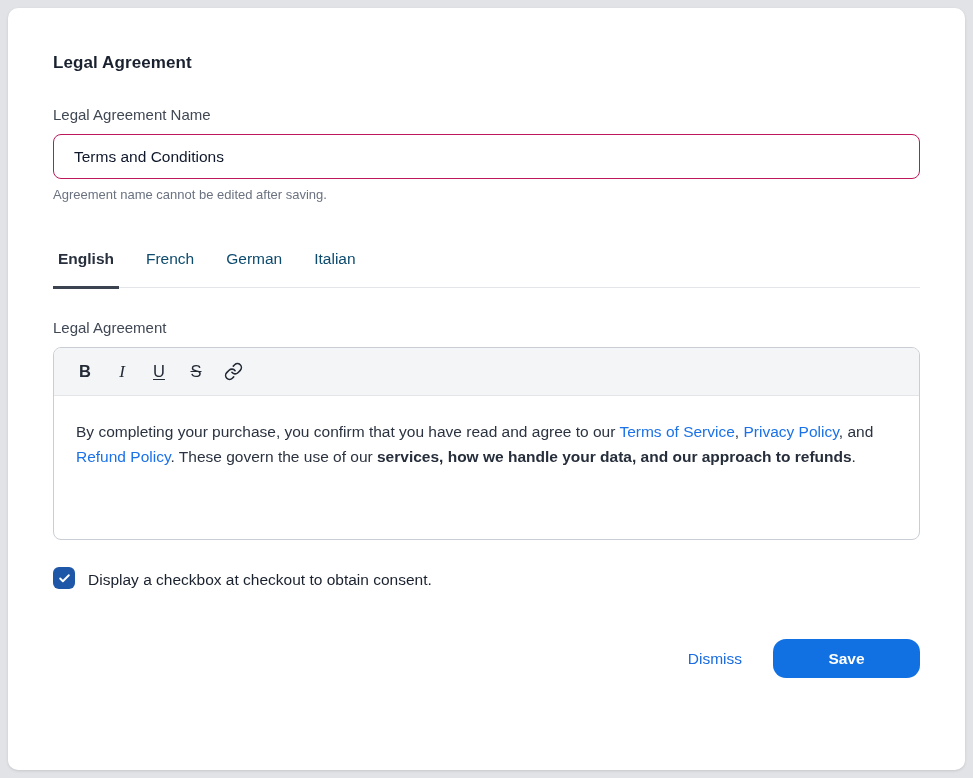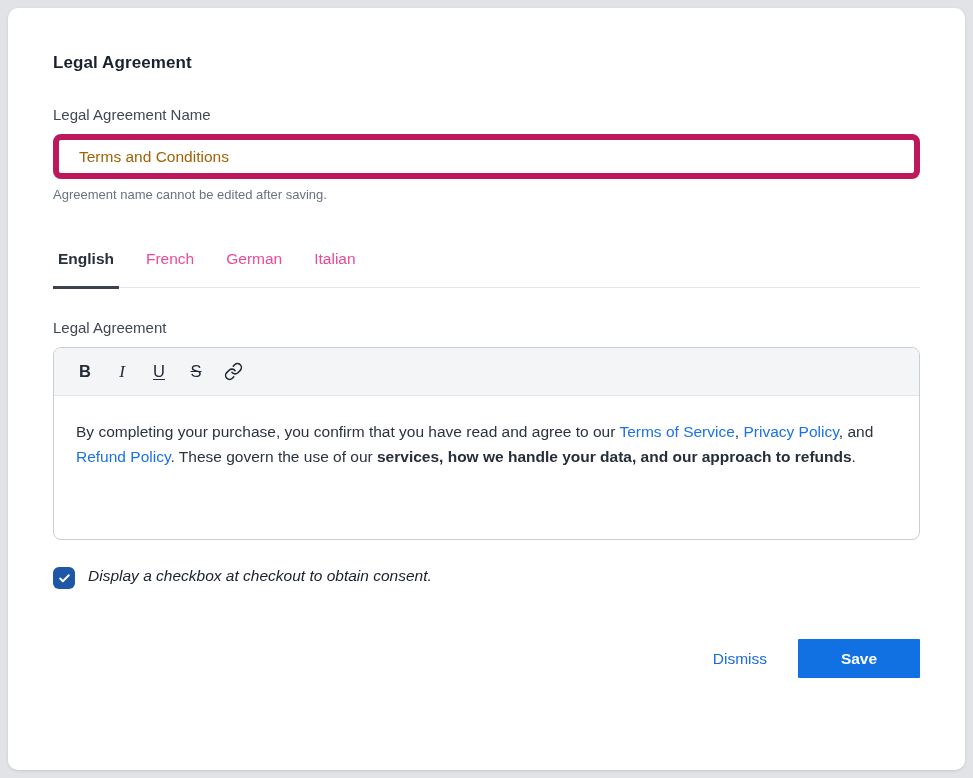--- a/index.html
+++ b/index.html
@@ -29,44 +29,44 @@
     display: block;
     font-size: 15px;
     line-height: 18px;
     color: #404854;
   }
   .name-section { margin-top: 32px; }
   .text-input {
     margin-top: 10px;
     width: 100%;
     height: 45px;
-    border: 6px solid #be185d;
+    border: 1px solid #be185d;
     border-radius: 8px;
     padding: 0 20px;
     font-family: "Liberation Sans", "DejaVu Sans", sans-serif;
     font-size: 15.5px;
-    color: #a16207;
+    color: #0f172a;
     background: #ffffff;
     outline: none;
   }
   .helper-text {
     margin-top: 8px;
     font-size: 13px;
     line-height: 16px;
     color: #6a7280;
   }
   .tabs {
     margin-top: 41px;
     display: flex;
     border-bottom: 1px solid #e3e5e9;
   }
   .tab {
     font-size: 15.5px;
     line-height: 20px;
-    color: #ec4899;
+    color: #0c4a6e;
     padding: 5px 5px 17px 5px;
     margin-right: 22px;
     cursor: pointer;
     border-bottom: 3px solid transparent;
     margin-bottom: -2px;
   }
   .tab.active {
     color: #28303d;
     font-weight: 700;
     border-bottom-color: #3b4350;
@@ -117,22 +117,21 @@
   .editor-content .rt-bold { font-weight: 700; color: #262e3b; margin-top: 44px; }
   .char-count {
     margin-top: 16px;
     font-size: 13px;
     line-height: 16px;
     color: #3f4652;
   }
   .consent-row {
     margin-top: 27px;
     display: flex;
-    align-items: flex-start;
-    font-style: italic;
+    align-items: flex-end;
   }
   .checkbox {
     width: 22px; height: 22px;
     border-radius: 6px;
     background: #1e56a8;
     display: flex;
     align-items: center;
     justify-content: center;
     cursor: pointer;
     flex: 0 0 auto;
@@ -151,26 +150,26 @@
   .dismiss-link {
     font-size: 15.5px;
     color: #1a6ce0;
     background: none;
     border: none;
     cursor: pointer;
     font-family: inherit;
     margin-right: 31px;
   }
   .save-btn {
-    width: 122px;
+    width: 147px;
     height: 39px;
     background: #1271e2;
     color: #ffffff;
     border: none;
-    border-radius: 1px;
+    border-radius: 13px;
     font-size: 15.5px;
     font-weight: 700;
     font-family: inherit;
     cursor: pointer;
   }
 </style>
 </head>
 <body>
 
 <div class="card">

